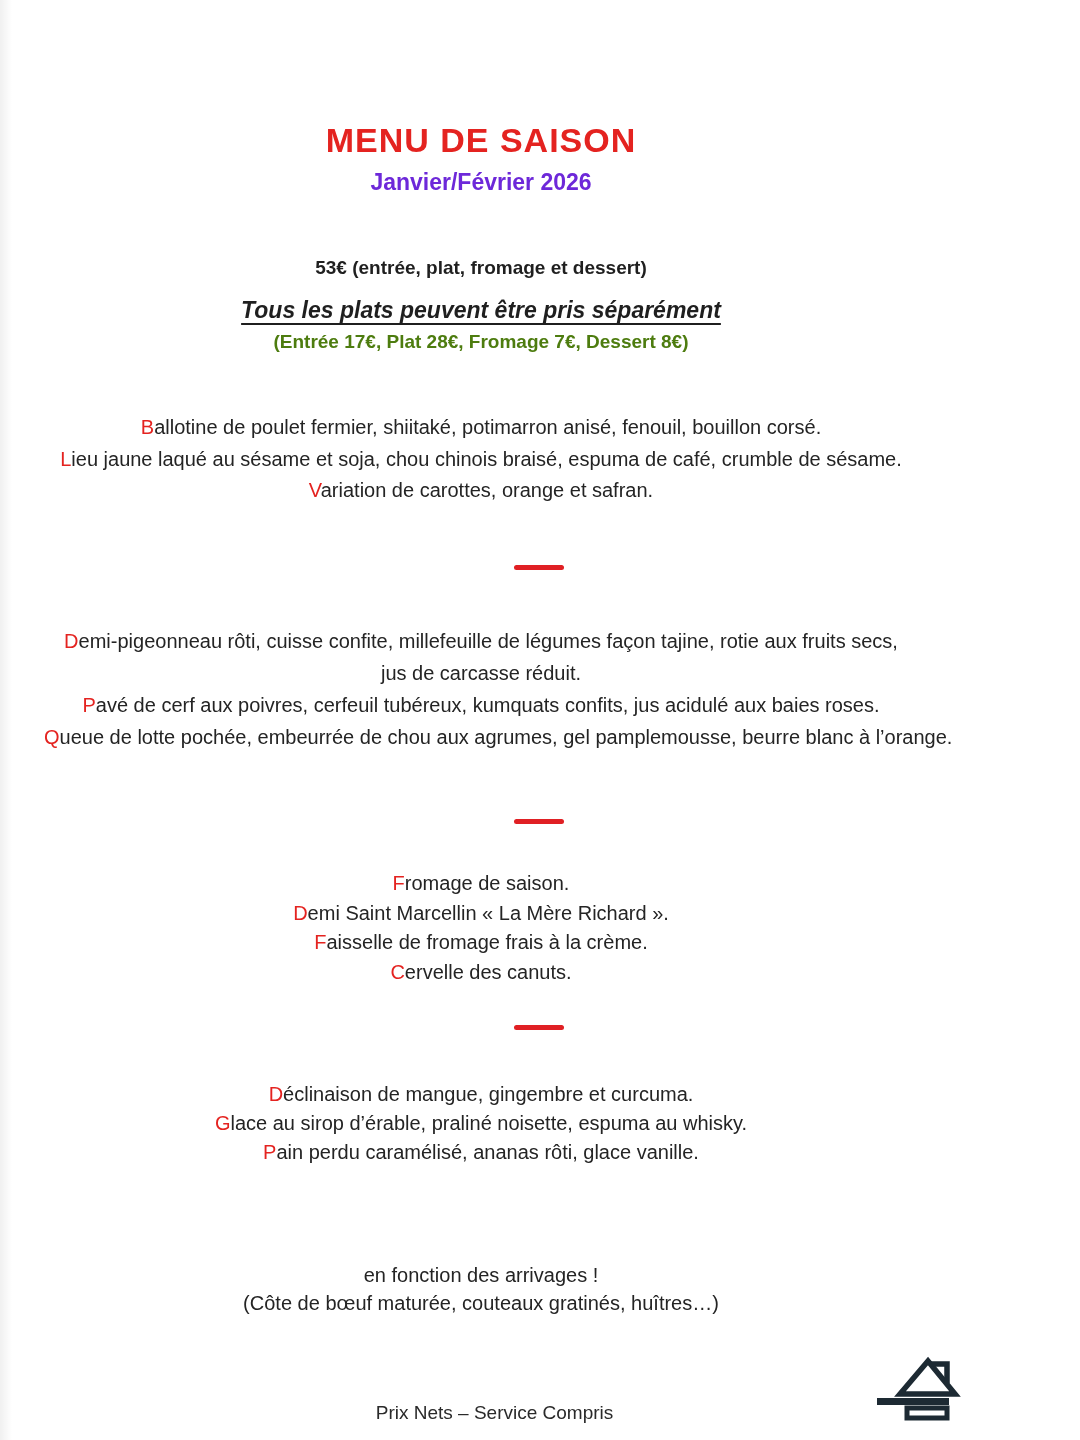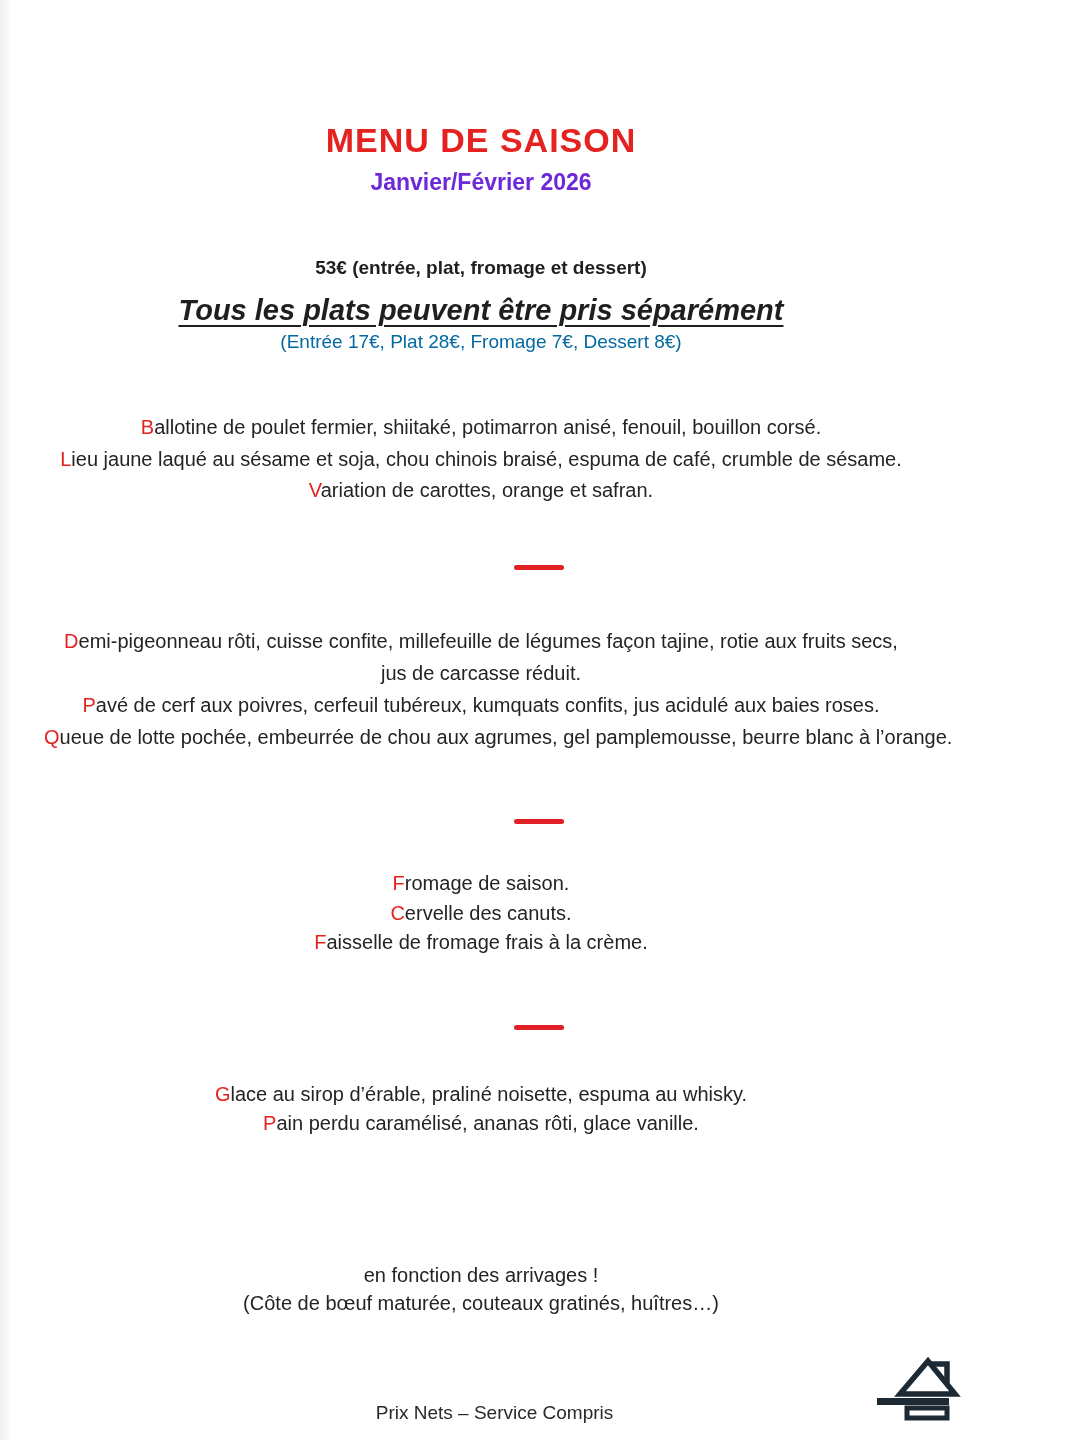--- a/index.html
+++ b/index.html
@@ -49,37 +49,37 @@
   }
   .menu-price {
     top: 255px;
     font-size: 19px;
     font-weight: 700;
     line-height: 26px;
     color: #1f1f1f;
   }
   .separate-note {
     top: 294px;
-    font-size: 29px;
+    font-size: 23px;
     font-weight: 700;
     font-style: italic;
     line-height: 32px;
     color: #1f1f1f;
   }
   .separate-note .u {
     text-decoration: underline;
     text-decoration-thickness: 2px;
     text-underline-offset: 5px;
   }
   .separate-prices {
     top: 329px;
     font-size: 19px;
-    font-weight: 400;
+    font-weight: 700;
     line-height: 26px;
-    color: #0369a1;
+    color: #4d7c0f;
   }
   .section { font-size: 20px; color: #242424; }
   .sec-entrees  { top: 412px; line-height: 31.5px; }
   .sec-plats    { top: 625px; line-height: 32px; }
   .sec-fromages { top: 869px; line-height: 29.5px; }
   .sec-desserts { top: 1080px; line-height: 29px; }
   .menu-line { padding: 0 44px; white-space: nowrap; }
   .cap { color: #e42320; }
   .divider {
     position: absolute;
@@ -140,27 +140,29 @@
     <div class="menu-line"><span class="cap">D</span><span>emi-pigeonneau rôti, cuisse confite, millefeuille de légumes façon tajine, rotie aux fruits secs,</span></div>
     <div class="menu-line"><span class="cap"></span><span>jus de carcasse réduit.</span></div>
     <div class="menu-line"><span class="cap">P</span><span>avé de cerf aux poivres, cerfeuil tubéreux, kumquats confits, jus acidulé aux baies roses.</span></div>
     <div class="menu-line"><span class="cap">Q</span><span>ueue de lotte pochée, embeurrée de chou aux agrumes, gel pamplemousse, beurre blanc à l’orange.</span></div>
   </div>
 
   <div class="divider div-2"></div>
 
   <div class="abs section sec-fromages">
     <div class="menu-line"><span class="cap">F</span><span>romage de saison.</span></div>
+    <div class="menu-line"><span class="cap">D</span><span>emi Saint Marcellin « La Mère Richard ».</span></div>
+    <div class="menu-line"><span class="cap">F</span><span>aisselle de fromage frais à la crème.</span></div>
     <div class="menu-line"><span class="cap">C</span><span>ervelle des canuts.</span></div>
-    <div class="menu-line"><span class="cap">F</span><span>aisselle de fromage frais à la crème.</span></div>
   </div>
 
   <div class="divider div-3"></div>
 
   <div class="abs section sec-desserts">
+    <div class="menu-line"><span class="cap">D</span><span>éclinaison de mangue, gingembre et curcuma.</span></div>
     <div class="menu-line"><span class="cap">G</span><span>lace au sirop d’érable, praliné noisette, espuma au whisky.</span></div>
     <div class="menu-line"><span class="cap">P</span><span>ain perdu caramélisé, ananas rôti, glace vanille.</span></div>
   </div>
 
   <div class="abs footer-note">
     <div>en fonction des arrivages !</div>
     <div>(Côte de bœuf maturée, couteaux gratinés, huîtres…)</div>
   </div>
 
   <div class="abs bottom-note">Prix Nets – Service Compris</div>

